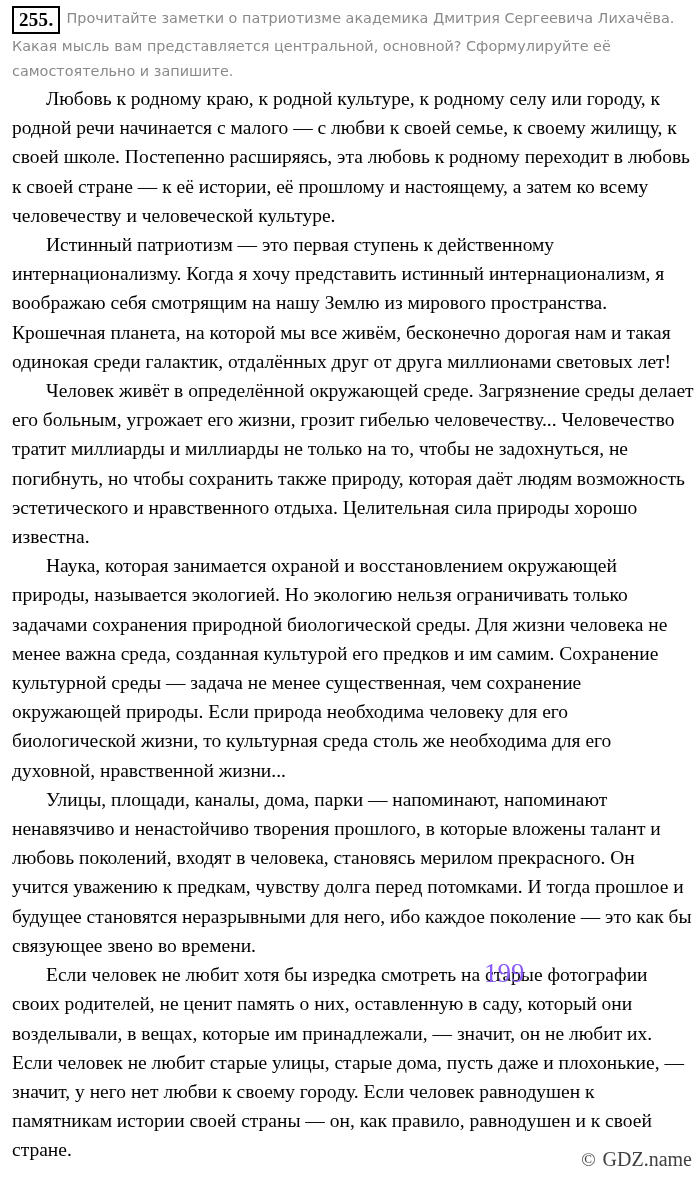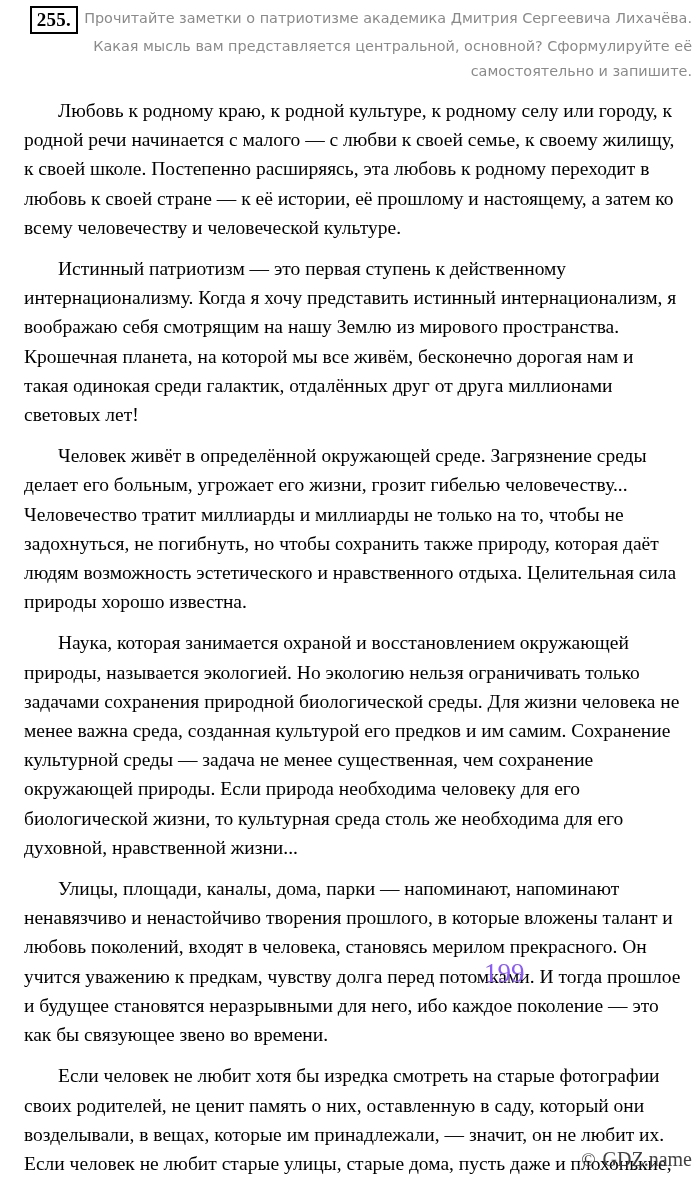--- a/index.html
+++ b/index.html
@@ -25,21 +25,21 @@
   }
 
   
   .task-header {
     position: relative;
     padding: 6px 8px 0 12px;
     font-family: "DejaVu Sans", "Liberation Sans", sans-serif;
     font-size: 14.4px;
     line-height: 25px;
     color: #8a8a8a;
-    text-align: right;
+    text-align: left;
   }
   .task-number {
     display: inline-block;
     border: 2px solid #000000;
     color: #000000;
     font-family: "Liberation Serif", "DejaVu Serif", serif;
     font-weight: bold;
     font-size: 19px;
     line-height: 19px;
     padding: 2px 5px 3px 5px;
@@ -52,21 +52,21 @@
   }
 
   
   .body-text {
     padding: 0 6px 0 12px;
     font-size: 19.5px;
     line-height: 29.2px;
     text-align: left;
   }
   .body-text p {
-    margin: 12px;
+    margin: 0;
     text-indent: 34px;
   }
   .body-text p.answer {
     font-style: italic;
     text-indent: 40px;
     margin-top: 16px;
   }
 
   
   .page-number {

